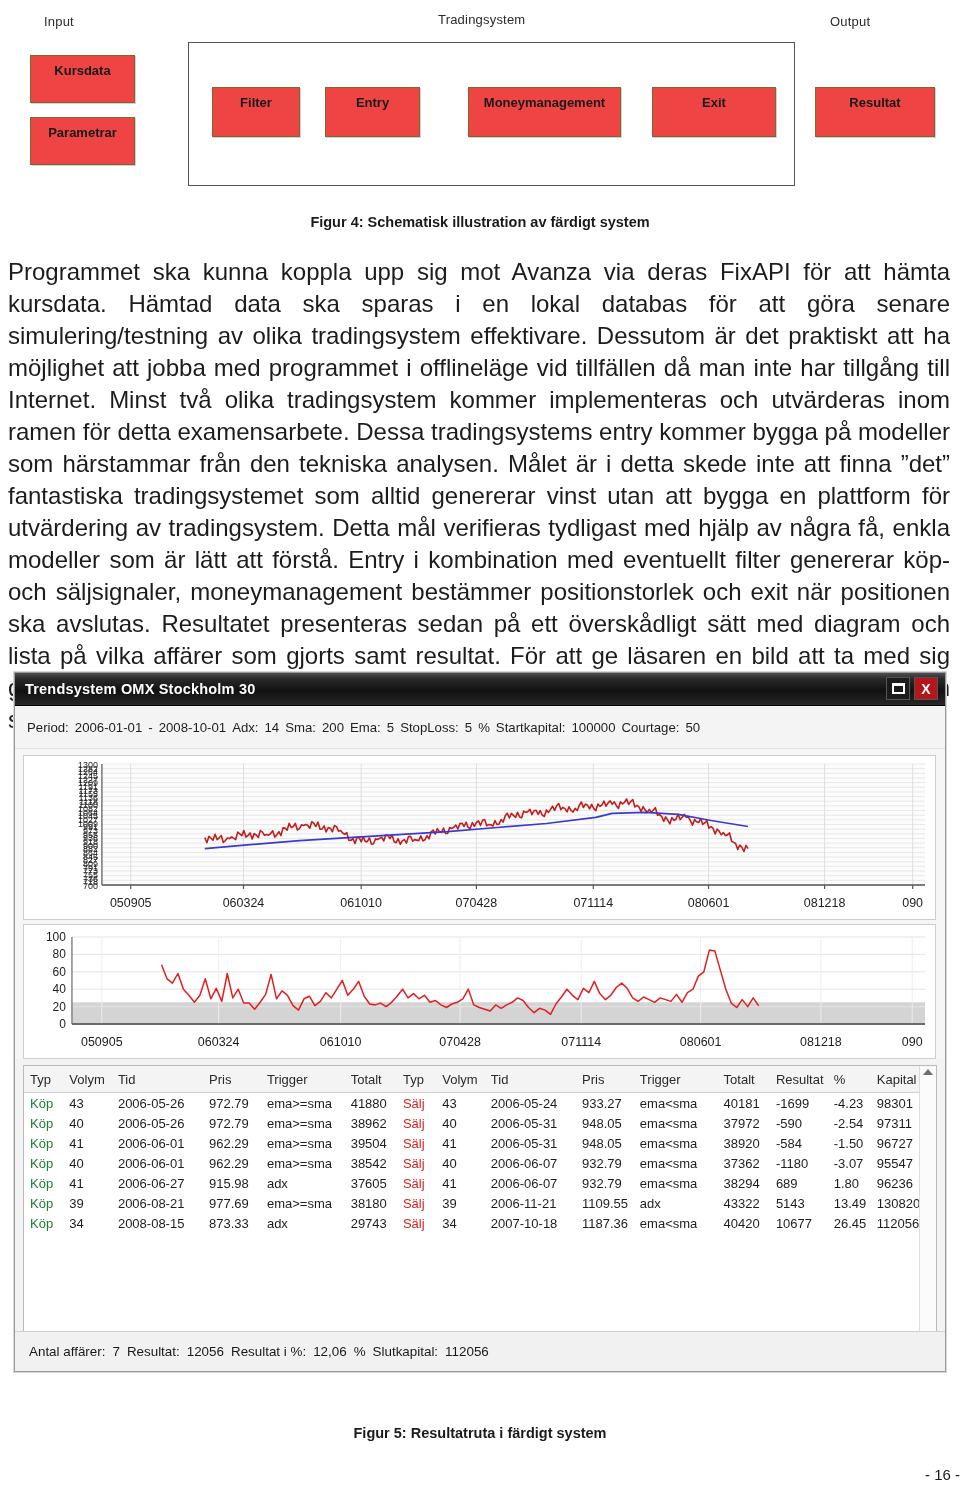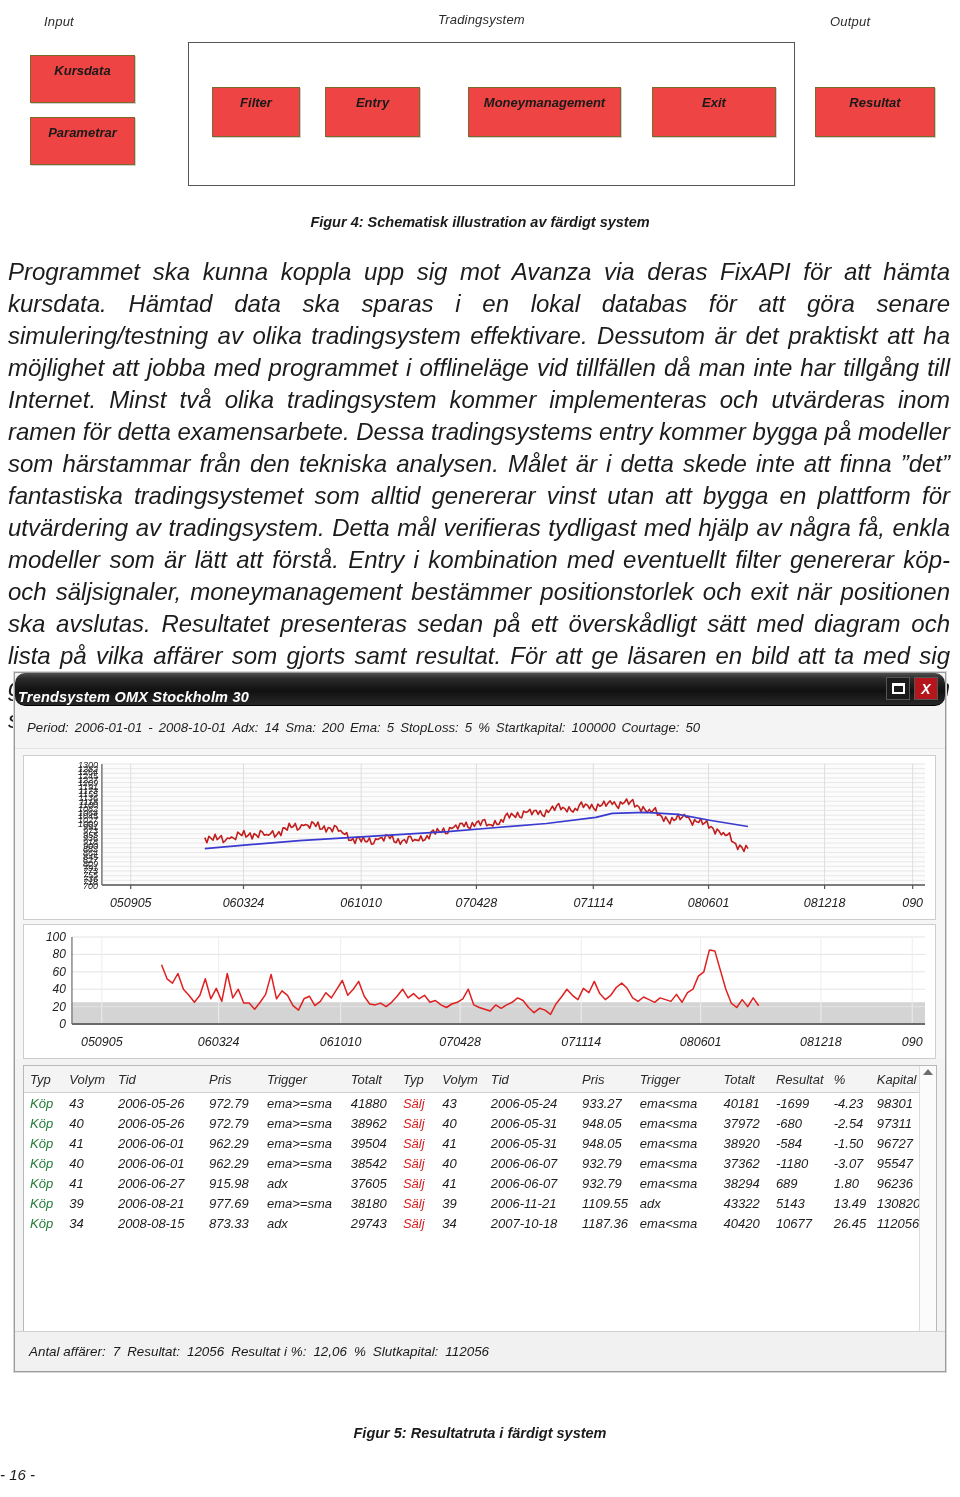--- a/index.html
+++ b/index.html
@@ -3,21 +3,21 @@
 <meta charset="utf-8">
 <style>
   * { box-sizing: border-box; margin: 0; padding: 0; }
   html, body {
     width: 960px; height: 1497px;
     background: #ffffff;
     font-family: "Liberation Sans", sans-serif;
     color: #1a1a1a;
     overflow: hidden;
   }
-  .page { position: relative; width: 960px; height: 1497px; font-style: italic; }
+  .page { position: relative; width: 960px; height: 1497px; }
 
   
   .fig4 { position: relative; width: 960px; height: 200px; }
   .fig4-label {
     position: absolute;
     font-size: 13px;
     color: #2b2b2b;
     letter-spacing: .2px;
     white-space: nowrap;
   }
@@ -67,24 +67,23 @@
     width: 932px; height: 700px;
     background: #f3f3f3;
     border: 1px solid #9a9a9a;
     box-shadow: 0 0 0 1px #d8d8d8;
     overflow: hidden;
   }
   .titlebar {
     position: relative;
     height: 33px;
     background: linear-gradient(to bottom,#4f4f4f 0%,#2a2a2a 18%,#111 55%,#272727 100%);
-    display: flex; align-items: flex-end;
-    padding-left: 3px;
+    display: flex; align-items: center;
+    padding-left: 10px;
     border-bottom: 1px solid #000;
-    border-radius: 10px;
   }
   .titlebar .ttl {
     color: #ffffff; font-size: 14.5px; font-weight: bold; letter-spacing: .2px;
   }
   .winbtns { position: absolute; right: 7px; top: 4px; display: flex; gap: 4px; }
   .wbtn {
     width: 24px; height: 23px;
     display: flex; align-items: center; justify-content: center;
     border: 1px solid #555;
   }
@@ -165,21 +164,21 @@
     background: #f1f1f1;
     border-top: 1px solid #d0d0d0;
     display: flex; align-items: center;
     padding-left: 14px;
     font-size: 13.4px; color: #1a1a1a; white-space: nowrap;
   }
   .statusbar span { margin-right: 7px; }
 
   .pagenum {
     position: absolute; left: 0; right: 0; bottom: 14px;
-    text-align: left; font-size: 15px; color: #1a1a1a; margin-top: 32px;
+    text-align: right; font-size: 15px; color: #1a1a1a; margin-top: 32px;
   }
 </style>
 </head>
 <body>
 
 <div class="page">
 
   <div class="fig4" id="fig4">
     <div class="dcontainer" id="fig4-container" style="left: 188px; top: 42px; width: 607px; height: 144px;"></div>
   <div class="fig4-label" style="left: 44px; top: 14px;">Input</div>
@@ -420,21 +419,21 @@
             <div class="c c2">2006-05-26</div>
             <div class="c c3">972.79</div>
             <div class="c c4">ema&gt;=sma</div>
             <div class="c c5">38962</div>
             <div class="c c6 sell">Sälj</div>
             <div class="c c7">40</div>
             <div class="c c8">2006-05-31</div>
             <div class="c c9">948.05</div>
             <div class="c c10">ema&lt;sma</div>
             <div class="c c11">37972</div>
-            <div class="c c12">-680</div>
+            <div class="c c12">-590</div>
             <div class="c c13">-2.54</div>
             <div class="c c14">97311</div>
           </div>
           <div class="trow">
             <div class="c c0 buy">Köp</div>
             <div class="c c1">41</div>
             <div class="c c2">2006-06-01</div>
             <div class="c c3">962.29</div>
             <div class="c c4">ema&gt;=sma</div>
             <div class="c c5">39504</div>

